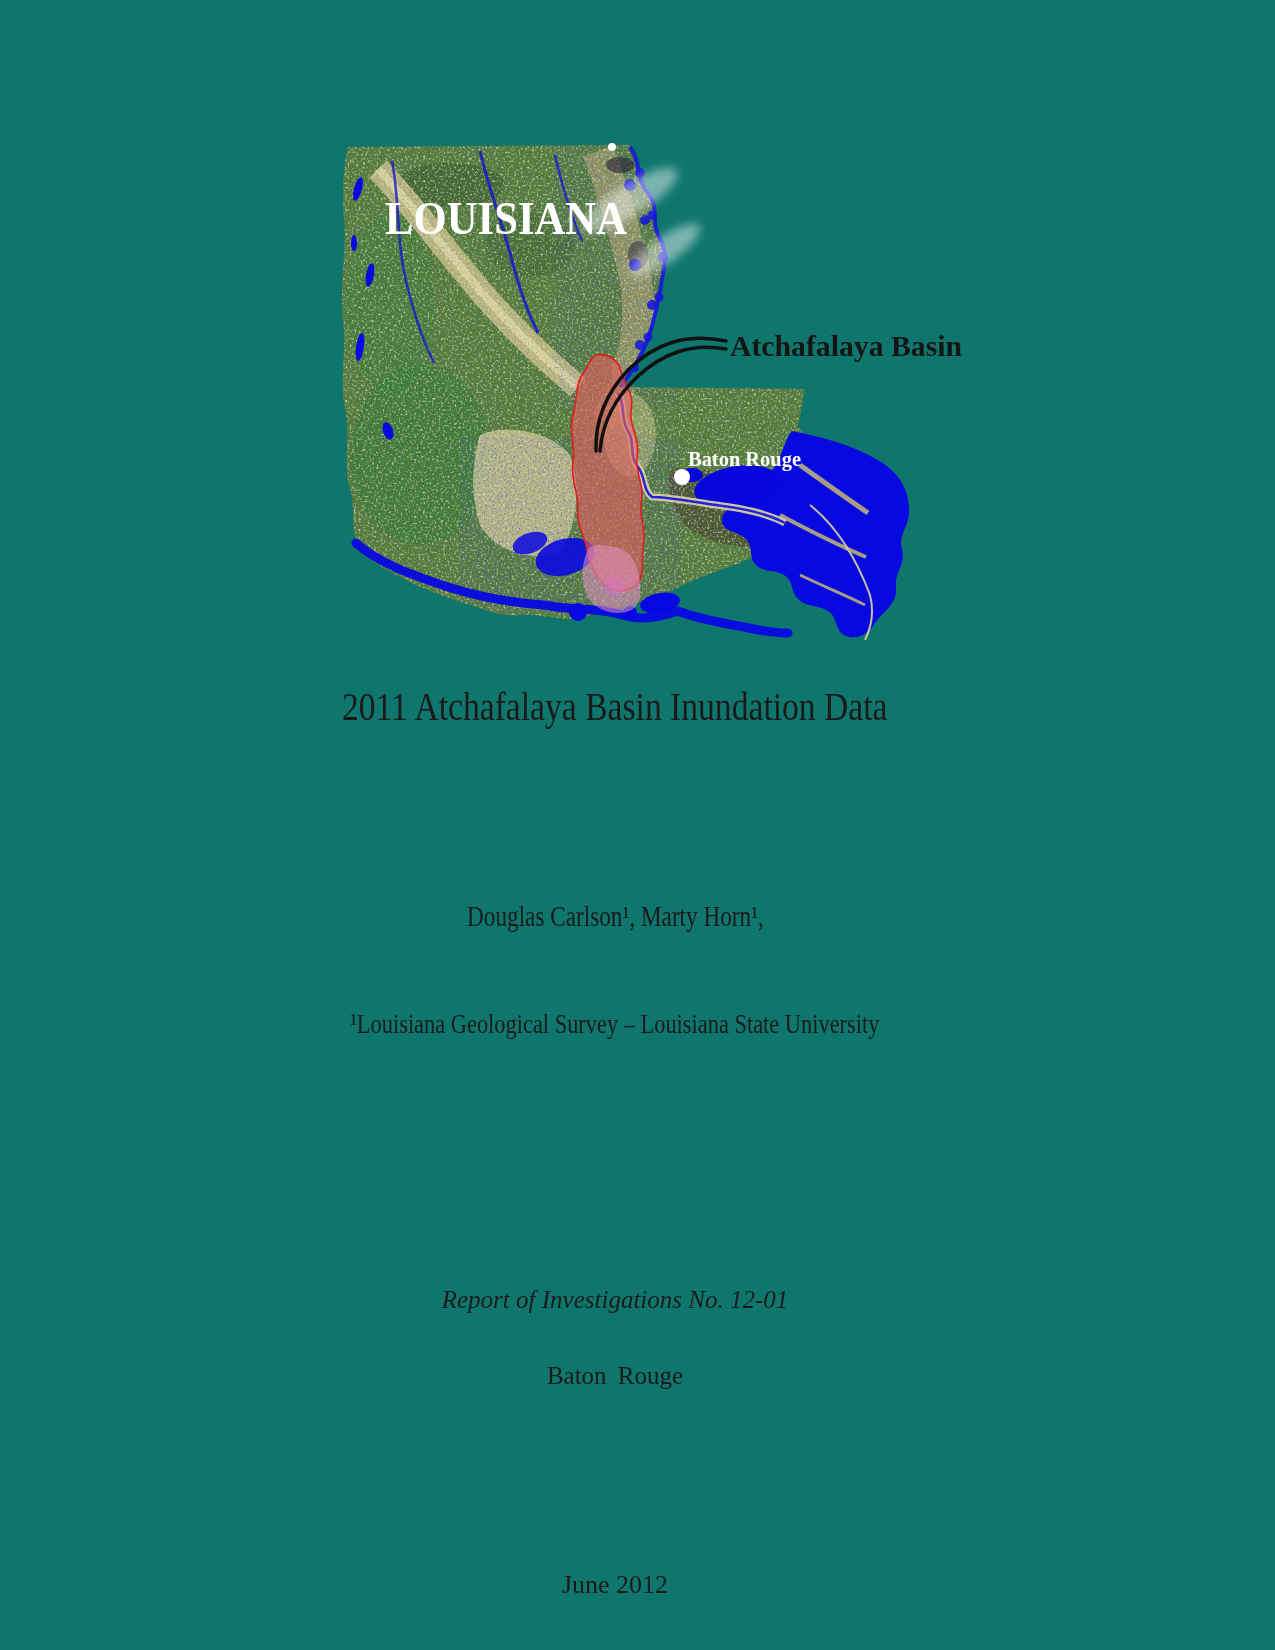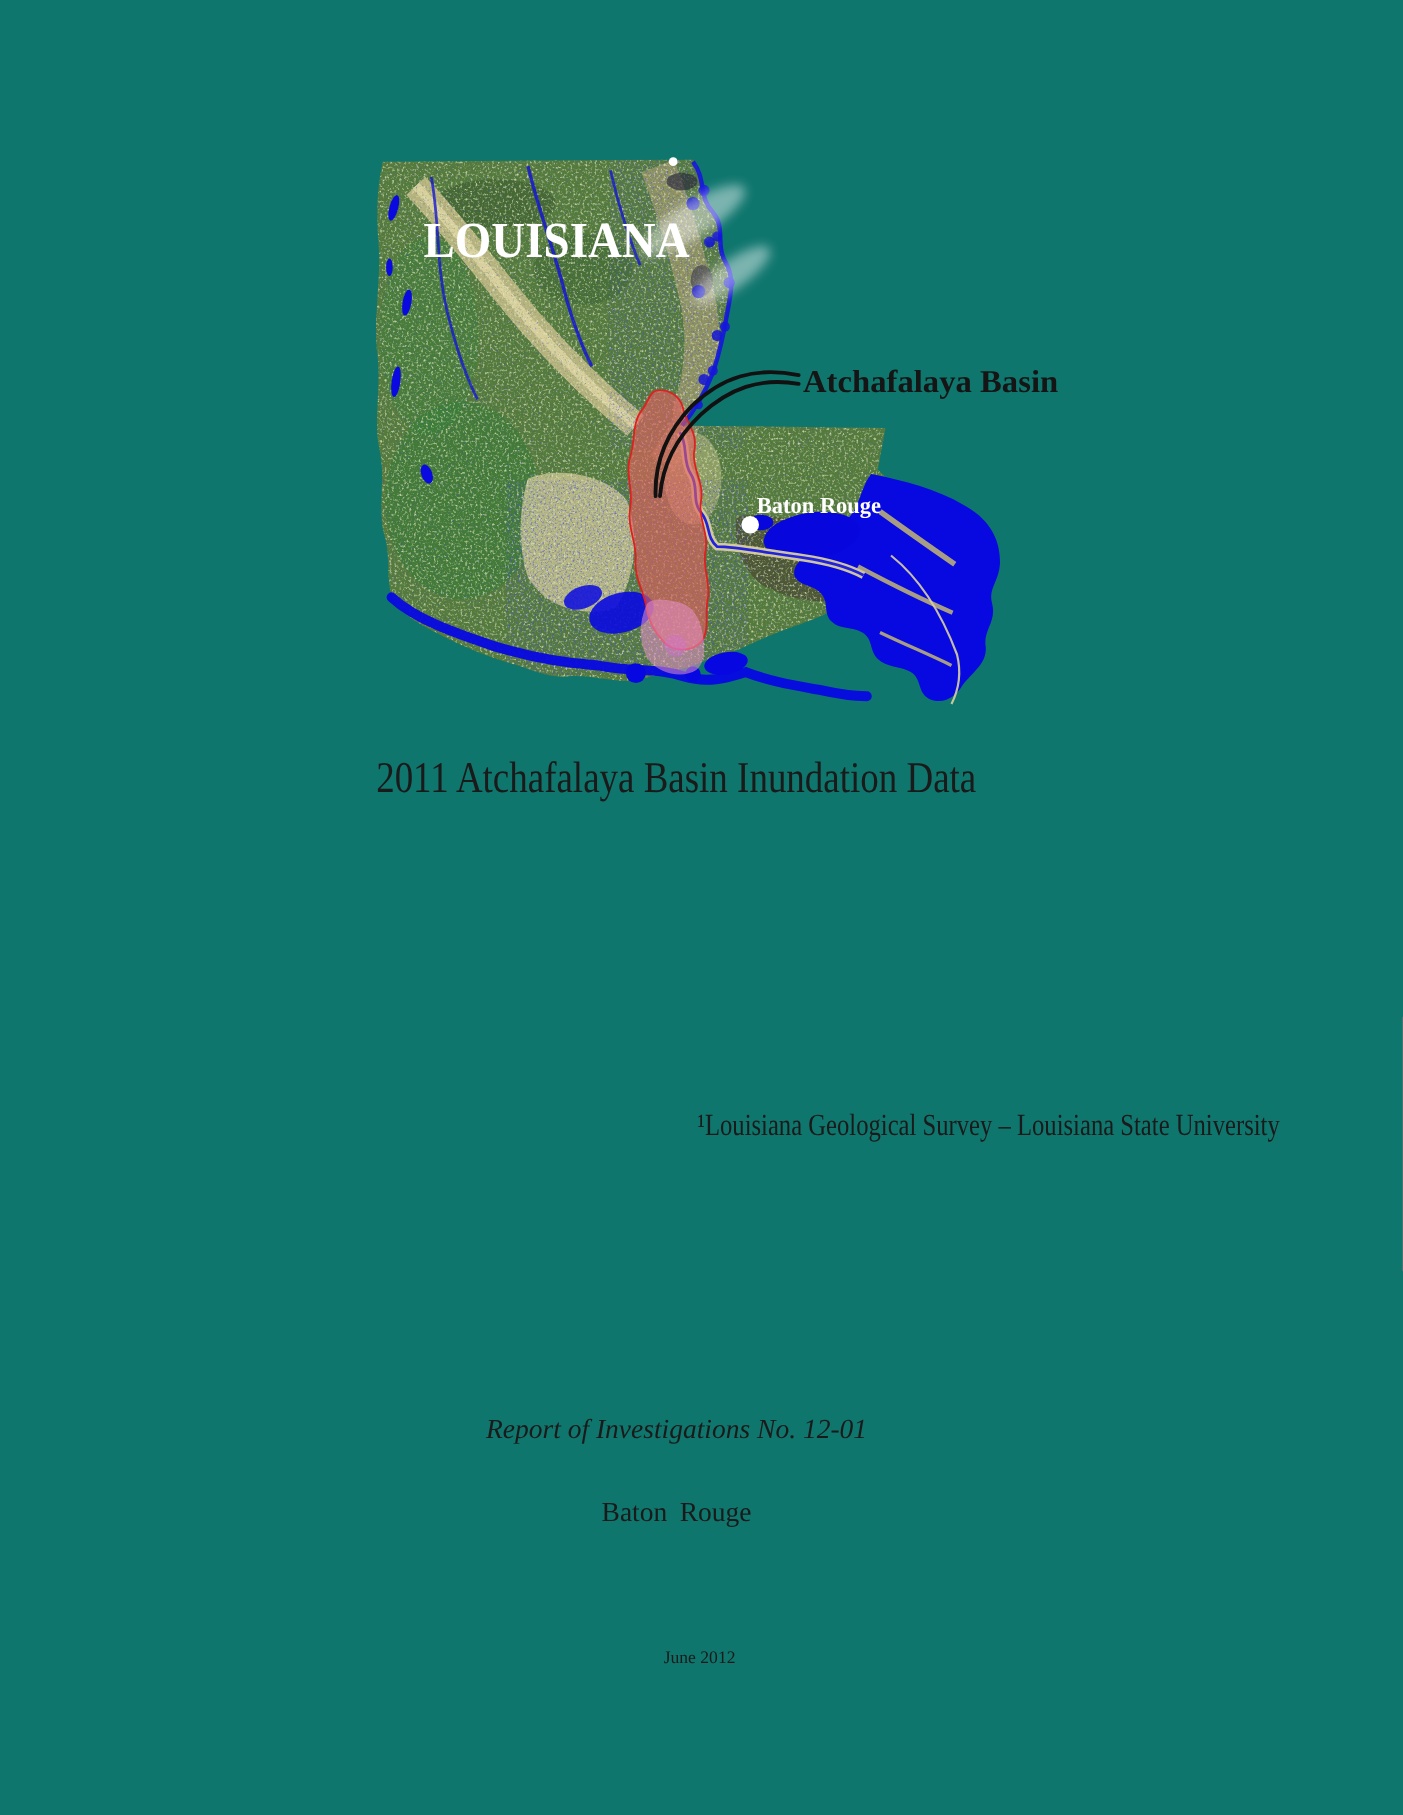--- a/index.html
+++ b/index.html
@@ -10,24 +10,24 @@
   }
   .map-figure { position:absolute; left:330px; top:125px; width:650px; height:530px; }
   .map-figure svg { display:block; width:100%; height:100%; }
 
   .textline { position:absolute; left:0; width:1230px; text-align:center; }
   .cond { display:inline-block; transform:scaleX(0.84); transform-origin:center; white-space:nowrap; }
   .cond2 { display:inline-block; transform:scaleX(0.80); transform-origin:center; white-space:nowrap; }
 
   .title   { top:679px;  font-size:40px; line-height:56px; }
   .authors { top:893px;  font-size:29px; line-height:47px; }
-  .affils  { top:1003px; font-size:28px; line-height:42px;text-align:right; }
+  .affils  { top:1003px; font-size:28px; line-height:42px; }
   .report-no { top:1286px; font-size:25px;font-style:italic; }
   .org     { top:1360px; font-size:25px; line-height:31px; word-spacing:5px; }
-  .date    { top:1499px; font-size:16px;padding-left:21px; }
+  .date    { top:1570px; font-size:26px; }
 </style>
 </head>
 <body>
 
 <div class="page">
 
   <div class="map-figure">
     <svg viewBox="0 0 650 530" xmlns="http://www.w3.org/2000/svg">
       <defs>
         <clipPath id="stateClip">
@@ -166,20 +166,21 @@
       <circle cx="352" cy="352" r="8" fill="#ffffff"></circle>
       <text x="358" y="341" font-size="21" font-weight="bold" fill="#ffffff" textLength="113" lengthAdjust="spacingAndGlyphs">Baton Rouge</text>
     </svg>
   </div>
 
   <div class="textline title">
     <div><span class="cond">2011 Atchafalaya Basin Inundation Data</span></div>
   </div>
 
   <div class="textline authors">
+    <div><span class="cond2">Douglas Carlson¹, Marty Horn¹,</span></div>
   </div>
 
   <div class="textline affils">
     <div><span class="cond2">¹Louisiana Geological Survey – Louisiana State University</span></div>
   </div>
 
   <div class="textline report-no">
     <span>Report of Investigations No. 12-01</span>
   </div>
 

